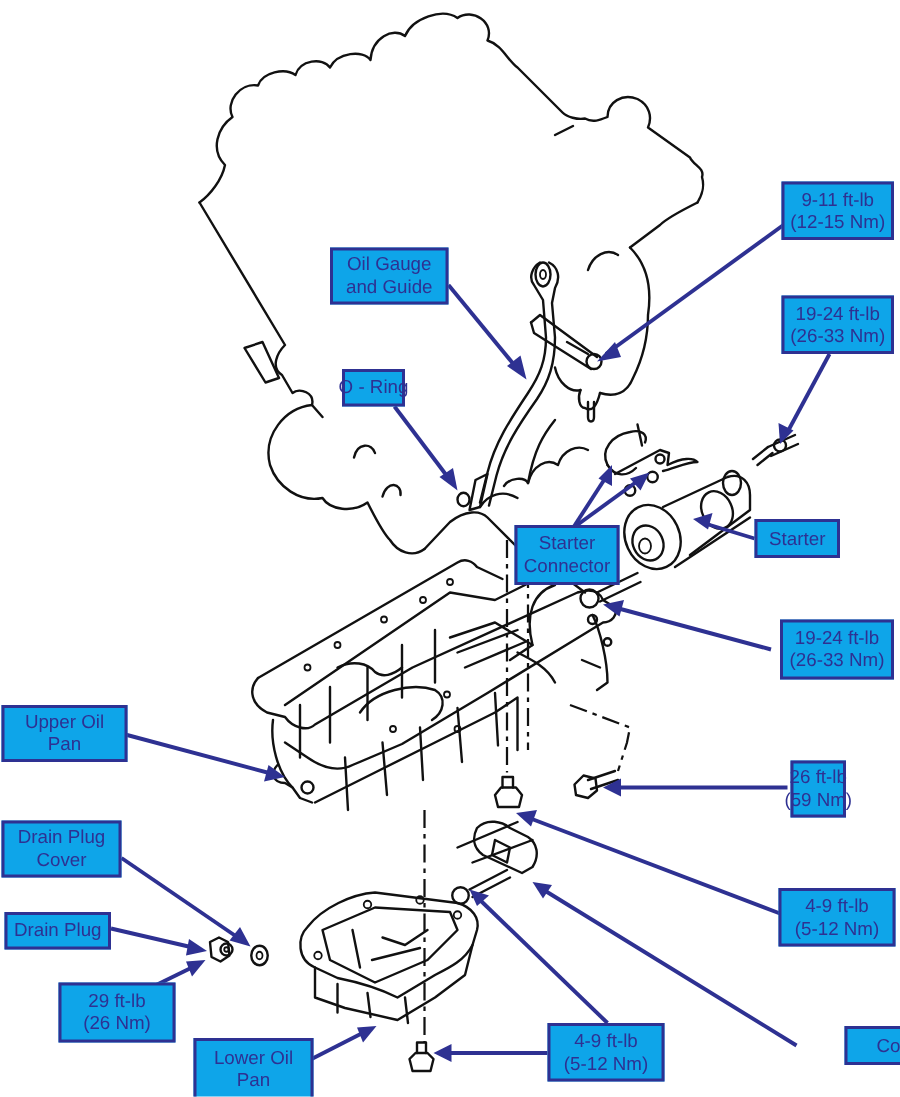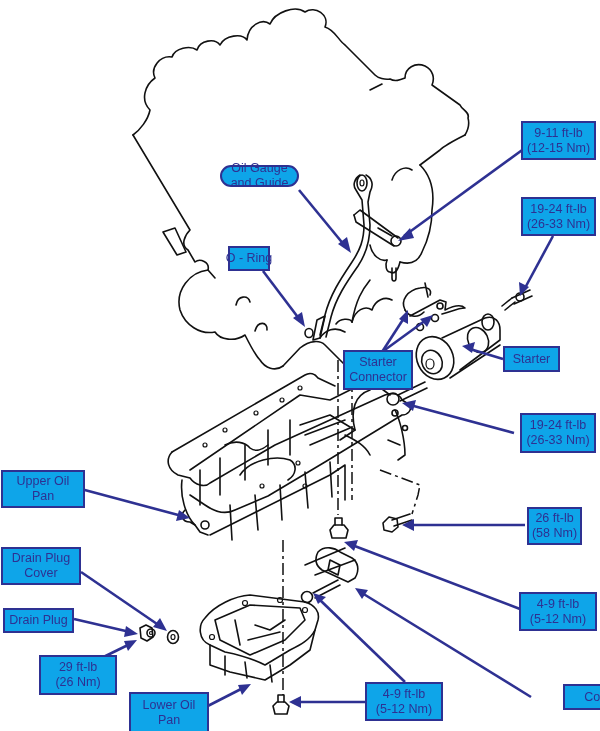--- a/index.html
+++ b/index.html
@@ -230,21 +230,21 @@
     <line class="leader" x1="365" y1="702" x2="297" y2="702"></line>
     <polygon class="arrowhead" points="289,702 301,696 301,708"></polygon>
   </g>
 </svg>
 
 <div class="label-box" style="left:521px;top:121px;width:75px;height:39px;">
   <span>9-11 ft-lb</span>
   <span>(12-15 Nm)</span>
 </div>
 
-<div class="label-box" style="left:220px;top:165px;width:79px;height:22px;border-radius:11px;">
+<div class="label-box" style="left:220px;top:165px;width:79px;height:38px;">
   <span>Oil Gauge</span>
   <span>and Guide</span>
 </div>
 
 <div class="label-box" style="left:521px;top:197px;width:75px;height:39px;">
   <span>19-24 ft-lb</span>
   <span>(26-33 Nm)</span>
 </div>
 
 <div class="label-box" style="left:228px;top:246px;width:42px;height:25px;">
@@ -263,23 +263,23 @@
 <div class="label-box" style="left:520px;top:413px;width:76px;height:40px;">
   <span>19-24 ft-lb</span>
   <span>(26-33 Nm)</span>
 </div>
 
 <div class="label-box" style="left:1px;top:470px;width:84px;height:38px;">
   <span>Upper Oil</span>
   <span>Pan</span>
 </div>
 
-<div class="label-box" style="left:527px;top:507px;width:55px;height:38px;">
+<div class="label-box" style="left:527px;top:507px;width:37px;height:38px;">
   <span>26 ft-lb</span>
-  <span>(58 Nm)</span>
+  <span>(59 Nm)</span>
 </div>
 
 <div class="label-box" style="left:1px;top:547px;width:80px;height:38px;">
   <span>Drain Plug</span>
   <span>Cover</span>
 </div>
 
 <div class="label-box" style="left:519px;top:592px;width:78px;height:39px;">
   <span>4-9 ft-lb</span>
   <span>(5-12 Nm)</span>

